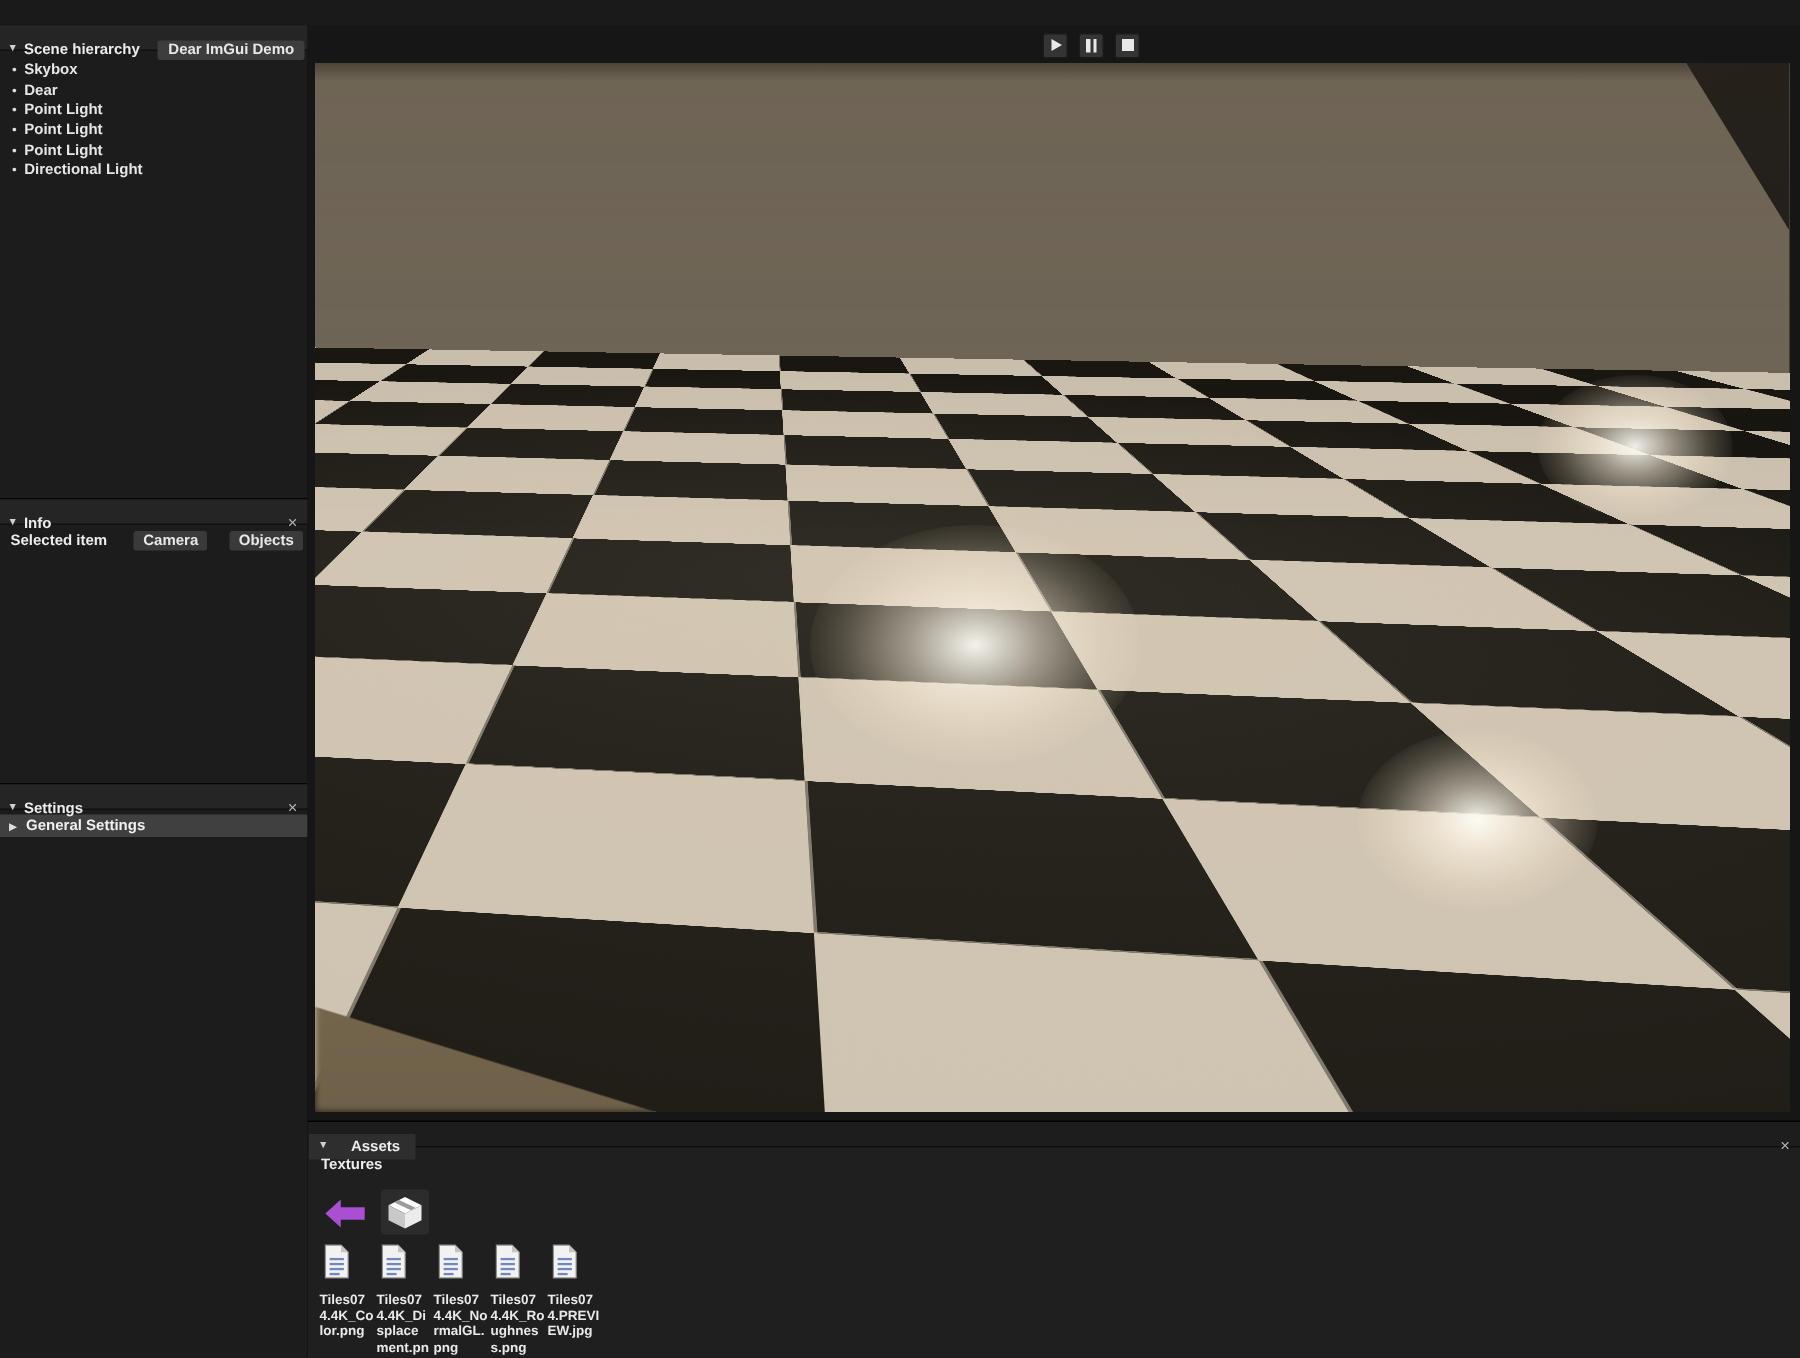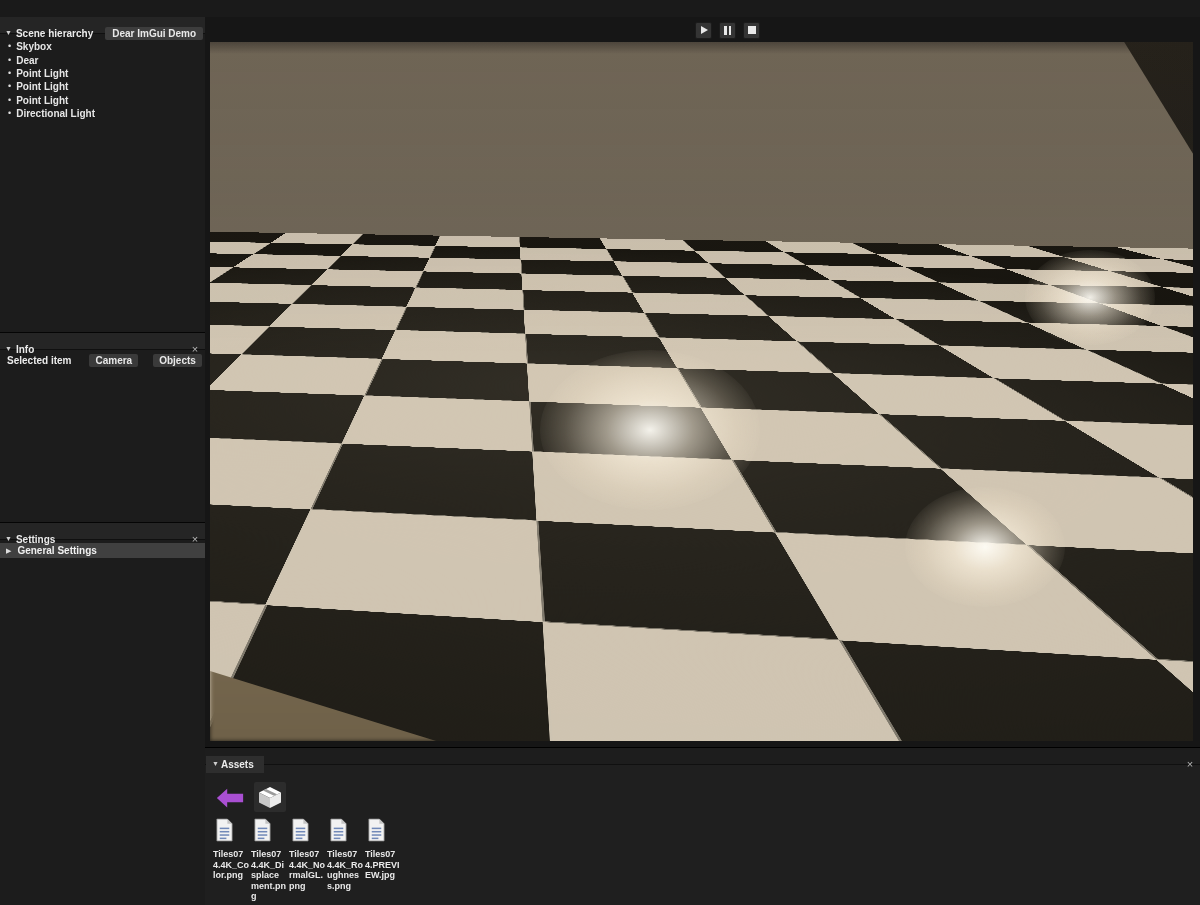--- a/index.html
+++ b/index.html
@@ -84,21 +84,21 @@
   .glow-1 { left:330px; top:308px; width:220px; height:160px; }
   .glow-2 { left:695px; top:445px; width:160px; height:120px; }
   .glow-3 { left:815px; top:208px; width:130px; height:95px; }
   .scene-tint { position:absolute; inset:0;
                 background:linear-gradient(180deg, rgba(120,100,70,0.10), transparent 45%); }
 
   
   .assets { position:absolute; left:205px; top:747px; width:995px; height:158px; background:#1f1f1f;
             border-top:1px solid #000; }
   .assets .titlebar { background:#1d1d1d; height:17px; }
-  .assets .title-chip { display:flex; align-items:center; gap:2px; background:#2e2e2e; height:17px;
+  .assets .title-chip { display:flex; align-items:center; gap:15px; background:#2e2e2e; height:17px;
                         padding:0 10px 0 6px; margin-left:-4px; }
   .assets-body { position:relative; padding:6px 0 0 9px; }
   .assets-section-label { font-size:10px; font-weight:700; color:#ececec; }
   .assets-toolbar { display:flex; align-items:flex-end; gap:8px; margin-top:9px; height:32px; }
   .asset-tool { display:flex; align-items:center; justify-content:center; cursor:pointer; }
   .tool-back { width:32px; height:28px; }
   .tool-package { width:32px; height:30px; background:#2c2c2c; border-radius:2px; }
   .file-row { display:flex; margin-top:6px; margin-left:-1px; }
   .file-card { width:38px; cursor:pointer; }
   .file-card .ficon { margin-left:2px; }
@@ -208,20 +208,21 @@
   <div class="assets">
     <div class="titlebar">
       <span class="title-chip">
         <span class="collapse-arrow">▼</span>
         <span class="title-text">Assets</span>
       </span>
       <span class="flex-spacer"></span>
       <span class="close-btn">×</span>
     </div>
     <div class="assets-body">
+      <div class="assets-section-label">Textures</div>
 
       <div class="assets-toolbar">
         <div class="asset-tool tool-back">
           <svg width="30" height="24" viewBox="0 0 32 24">
             <path d="M13 2 L2 12 L13 22 L13 16.5 L30 16.5 L30 7.5 L13 7.5 Z" fill="#a94fd2"></path>
           </svg>
         </div>
         <div class="asset-tool tool-package">
           <svg width="24" height="23" viewBox="0 0 24 23">
             <polygon points="12,1 23,6.5 12,12 1,6.5" fill="#ffffff"></polygon>

